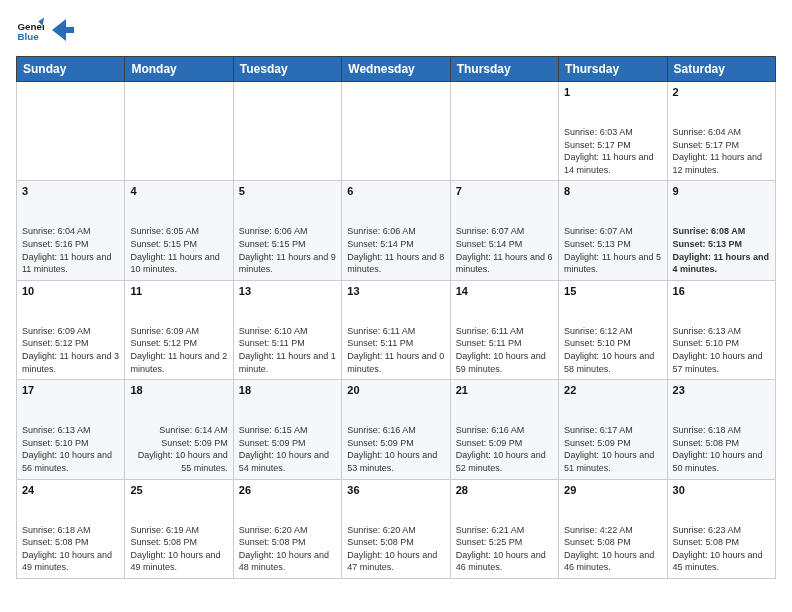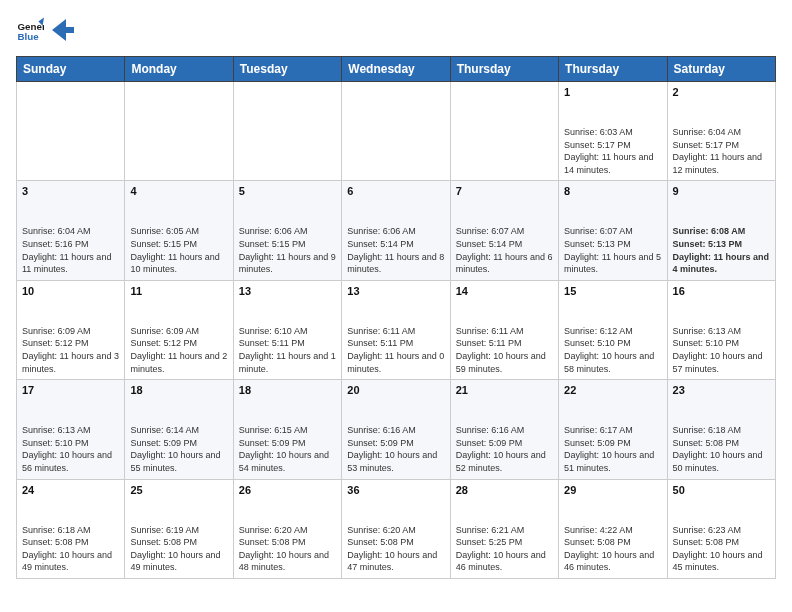--- a/index.html
+++ b/index.html
@@ -226,21 +226,21 @@
       </tr>
       <tr>
         <td>
           <span class="day-num">17</span>
           <div class="day-info" style="white-space: pre-line;">Sunrise: 6:13 AM
 Sunset: 5:10 PM
 Daylight: 10 hours and 56 minutes.</div>
         </td>
         <td>
           <span class="day-num">18</span>
-          <div class="day-info" style="white-space: pre-line;">Sunrise: 6:14 AM
+          <div class="day-info" style="white-space: pre-line; text-align: right;">Sunrise: 6:14 AM
 Sunset: 5:09 PM
 Daylight: 10 hours and 55 minutes.</div>
         </td>
         <td>
           <span class="day-num">18</span>
           <div class="day-info" style="white-space: pre-line;">Sunrise: 6:15 AM
 Sunset: 5:09 PM
 Daylight: 10 hours and 54 minutes.</div>
         </td>
         <td>
@@ -299,20 +299,20 @@
 Sunset: 5:25 PM
 Daylight: 10 hours and 46 minutes.</div>
         </td>
         <td>
           <span class="day-num">29</span>
           <div class="day-info" style="white-space: pre-line;">Sunrise: 4:22 AM
 Sunset: 5:08 PM
 Daylight: 10 hours and 46 minutes.</div>
         </td>
         <td>
-          <span class="day-num">50</span>
+          <span class="day-num">30</span>
           <div class="day-info" style="white-space: pre-line;">Sunrise: 6:23 AM
 Sunset: 5:08 PM
 Daylight: 10 hours and 45 minutes.</div>
         </td>
       </tr>
     </tbody>
 </table>
 
 </body></html>

